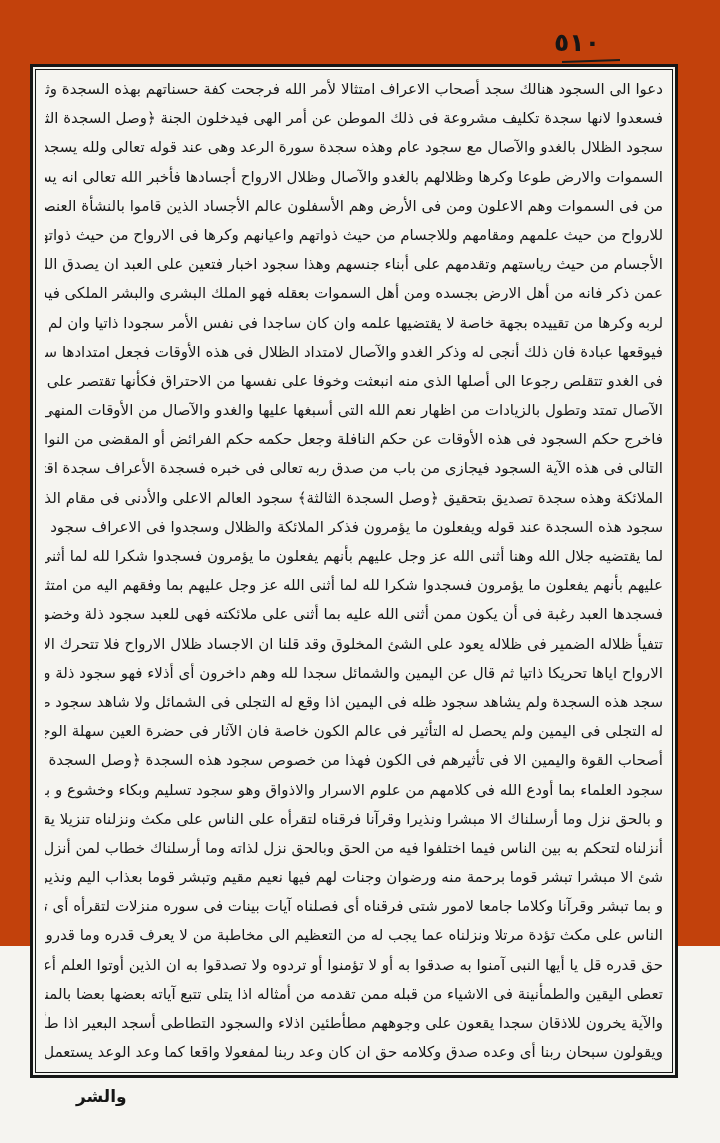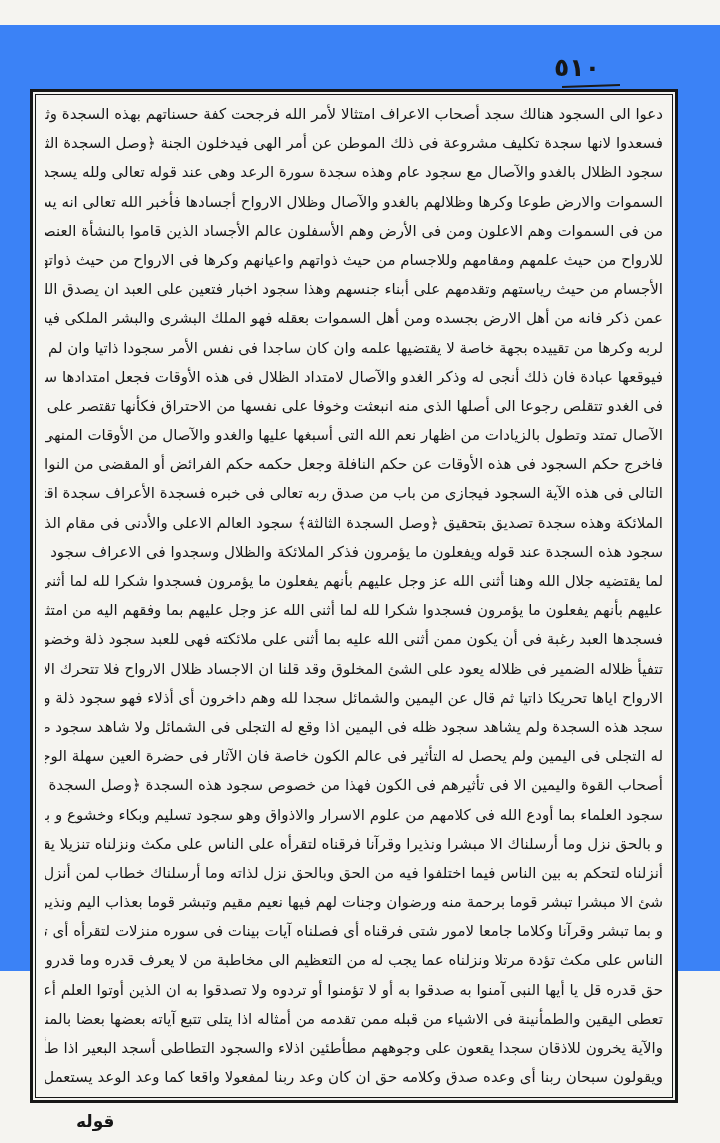--- a/index.html
+++ b/index.html
@@ -8,24 +8,23 @@
     width: 720px;
     height: 1143px;
     background: #f5f4f0;
     overflow: hidden;
     font-family: "DejaVu Sans", sans-serif;
   }
   .page {
     position: relative;
     width: 720px;
     height: 946px;
-    background: #3b82f6;
+    background: #c2410c;
     color: #1b1b1b;
     direction: rtl;
-    margin-top: 25px;
   }
   .page-number {
     position: absolute;
     top: 28px;
     right: 108px;
     width: 70px;
     text-align: center;
     font-size: 25px;
     font-weight: bold;
     letter-spacing: 2px;
@@ -126,15 +125,15 @@
           <div class="text-line">و بما تبشر وقرآنا وكلاما جامعا لامور شتى فرقناه أى فصلناه آيات بينات فى سوره منزلات لتقرأه أى تجمعه وتجمع عليه</div>
           <div class="text-line">الناس على مكث تؤدة مرتلا ونزلناه عما يجب له من التعظيم الى مخاطبة من لا يعرف قدره وما قدروا الله</div>
           <div class="text-line">حق قدره قل يا أيها النبى آمنوا به صدقوا به أو لا تؤمنوا أو تردوه ولا تصدقوا به ان الذين أوتوا العلم أعطوا العلامات التى</div>
           <div class="text-line">تعطى اليقين والطمأنينة فى الاشياء من قبله ممن تقدمه من أمثاله اذا يتلى تتبع آياته بعضها بعضا بالمناسبة التى بين الآية</div>
           <div class="text-line">والآية يخرون للاذقان سجدا يقعون على وجوههم مطأطئين اذلاء والسجود التطاطى أسجد البعير اذا طأطأه ليركبه</div>
           <div class="text-line">ويقولون سبحان ربنا أى وعده صدق وكلامه حق ان كان وعد ربنا لمفعولا واقعا كما وعد الوعد يستعمل فى الخير</div>
         </div>
     </div>
   </div>
 
-  <div class="catchword">قوله</div>
+  <div class="catchword">والشر</div>
 
 </div>
 
 </body></html>

